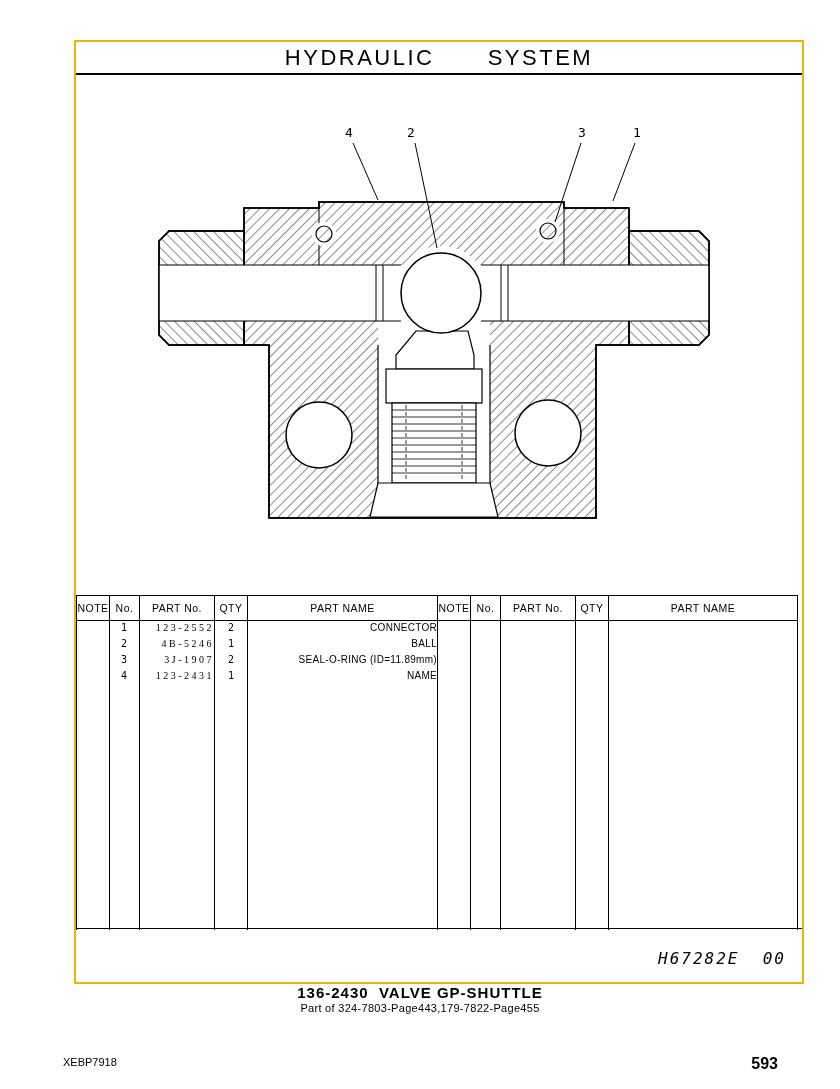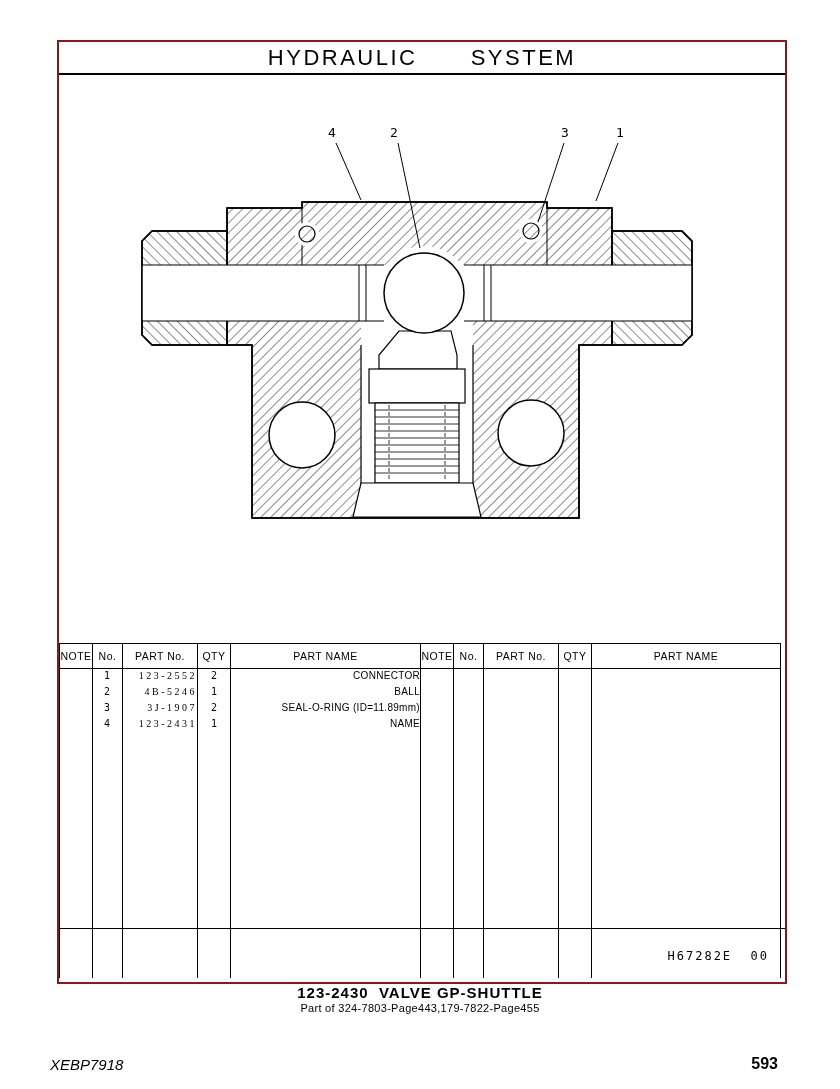--- a/index.html
+++ b/index.html
@@ -1,51 +1,51 @@
 <!DOCTYPE html>
 <html><head>
 <meta charset="utf-8">
 <style>
   html,body{margin:0;padding:0}
   body{
     width:840px;height:1089px;position:relative;overflow:hidden;
     background:#ffffff;color:#000;
     font-family:"Liberation Sans","DejaVu Sans",sans-serif;
   }
-  .sheet{position:absolute;left:57px;top:40px;width:726px;height:940px;border:2px solid #7f1d1d;}
+  .sheet{position:absolute;left:74px;top:40px;width:726px;height:940px;border:2px solid #eab308;}
   .title-bar{
     height:31px;border-bottom:2px solid #000;
     display:flex;align-items:center;justify-content:center;
     font-size:22px;letter-spacing:2.5px;word-spacing:18px;white-space:pre;
   }
   .drawing-area{position:absolute;left:0;top:33px;width:722px;height:520px;}
   .table-wrap{position:absolute;left:0;top:553px;width:722px;}
-  table.parts{border-collapse:collapse;table-layout:fixed;width:722px;margin-top:48px;}
+  table.parts{border-collapse:collapse;table-layout:fixed;width:722px;}
   .parts th{
     border:1.5px solid #000;font-weight:normal;font-size:10.5px;
     height:24px;padding:0;letter-spacing:.5px;
   }
   .parts td{
     border-left:1px solid #000;border-right:1px solid #000;
     padding:1px 0 0 0;font-size:10px;height:15px;vertical-align:top;
   }
   .parts tr.filler td{height:244px;}
   .c-no{text-align:center;font-family:"DejaVu Sans Mono",monospace;letter-spacing:1px;}
   .c-pn{text-align:right;font-family:Liberation Serif, serif;letter-spacing:2.5px;}
   .c-qty{text-align:center;font-family:"DejaVu Sans Mono",monospace;}
   .c-name{text-align:right;padding-left:5px;letter-spacing:.3px;}
   .footer-strip{position:absolute;left:0;right:0;top:886px;bottom:0;border-top:1.5px solid #000;}
   .doc-code{
     position:absolute;right:16px;top:20px;white-space:pre;
-    font-family:"DejaVu Sans Mono",monospace;font-size:12px;letter-spacing:2px;
+    font-family:"DejaVu Sans Mono",monospace;font-size:16px;letter-spacing:2px;font-style:italic;
   }
   .caption{position:absolute;left:0;top:984px;width:840px;text-align:center;}
   .caption-title{font-weight:bold;font-size:15px;letter-spacing:1px;white-space:pre;}
   .caption-sub{font-size:11px;margin-top:1px;letter-spacing:.3px;}
-  .corner-left{position:absolute;left:50px;top:1056px;font-size:15px;font-style:italic;}
+  .corner-left{position:absolute;left:63px;top:1056px;font-size:11px;}
   .corner-right{position:absolute;right:62px;top:1055px;font-size:16px;font-weight:bold;}
   svg text{font-family:"DejaVu Sans Mono",monospace;font-size:13px;}
 </style>
 </head>
 <body>
 
 <div class="sheet">
 
   <div class="title-bar">HYDRAULIC  SYSTEM</div>
 
@@ -216,18 +216,18 @@
     </table>
   </div>
 
   <div class="footer-strip">
     <span class="doc-code">H67282E  00</span>
   </div>
 
 </div>
 
 <div class="caption">
-  <div class="caption-title">123-2430  VALVE GP-SHUTTLE</div>
+  <div class="caption-title">136-2430  VALVE GP-SHUTTLE</div>
   <div class="caption-sub">Part of 324-7803-Page443,179-7822-Page455</div>
 </div>
 
 <div class="corner-left">XEBP7918</div>
 <div class="corner-right">593</div>
 
 </body></html>

